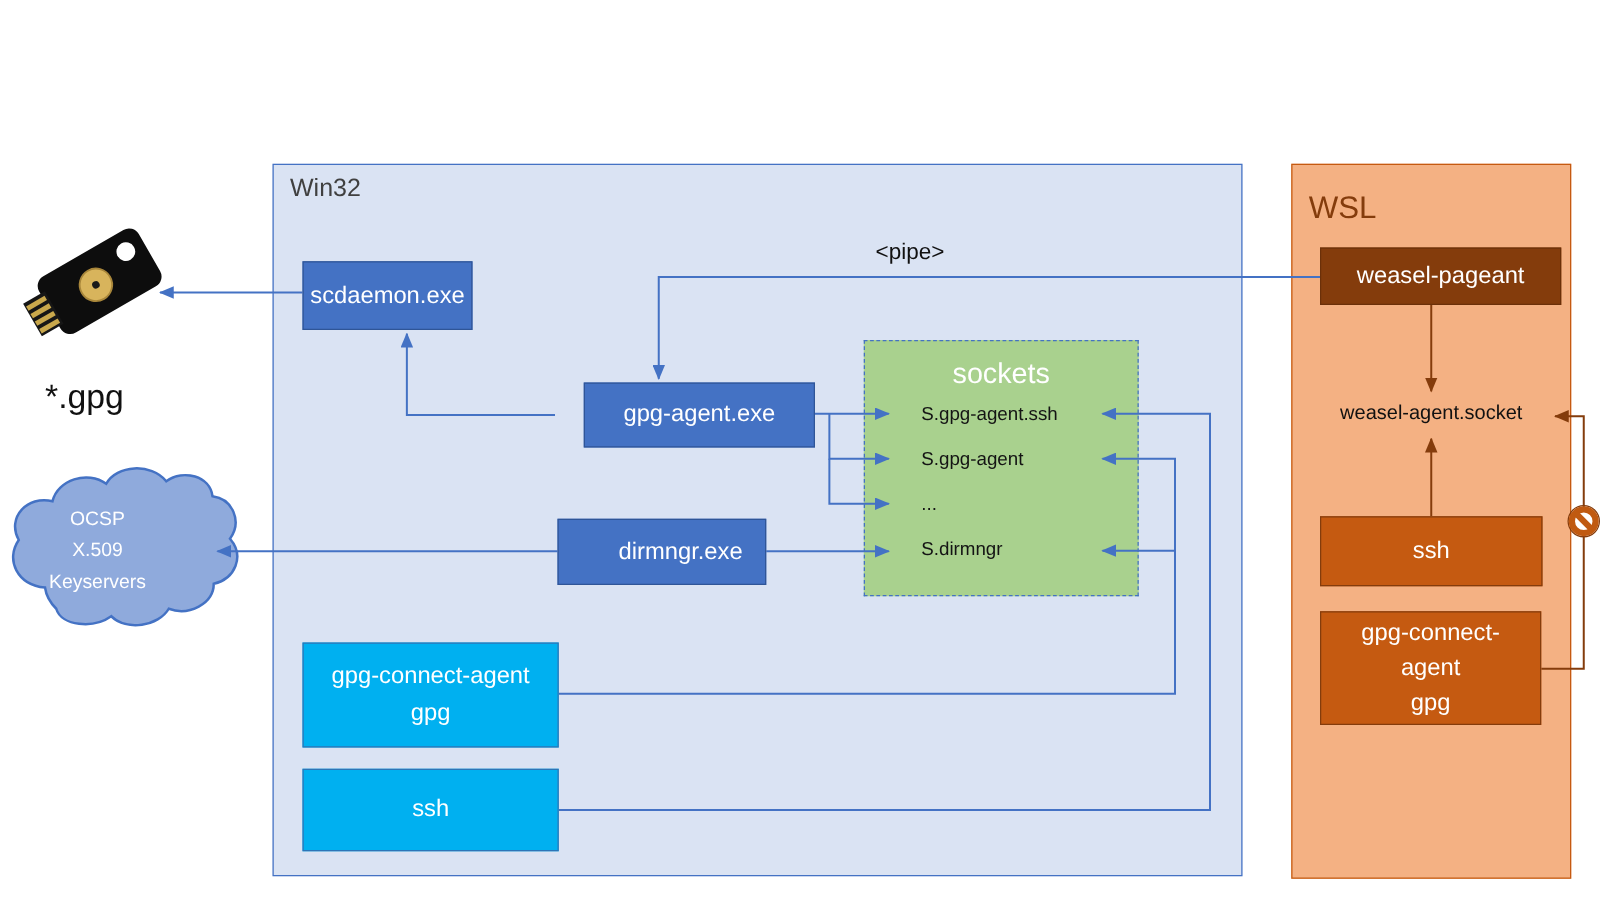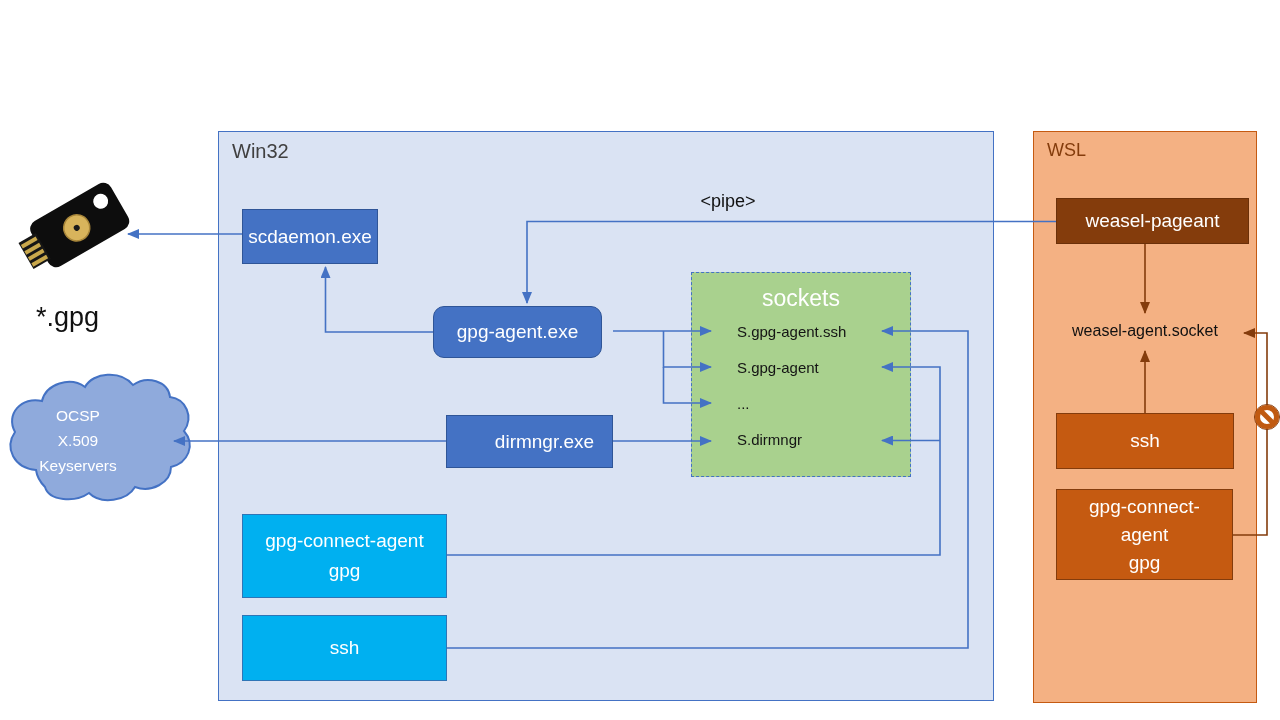--- a/index.html
+++ b/index.html
@@ -5,38 +5,38 @@
   html,body{margin:0;padding:0;background:#ffffff;}
   .stage{
     position:relative;width:1280px;height:720px;overflow:hidden;background:#ffffff;
     font-family:"Liberation Sans", sans-serif;
   }
   .region{position:absolute;box-sizing:border-box;z-index:0;}
   .win32-region{left:218px;top:131px;width:776px;height:570px;background:#DAE3F3;border:1.5px solid #4472C4;}
   .wsl-region{left:1033px;top:131px;width:224px;height:572px;background:#F4B183;border:1.5px solid #C55A11;}
   .region-label{position:absolute;left:13px;top:8px;}
   .win32-label{color:#404040;font-size:20px;}
-  .wsl-label{color:#843C0C;font-size:18px;}
+  .wsl-label{color:#843C0C;font-size:25px;margin-top:12px;}
   .sockets-box{
     position:absolute;left:691px;top:272px;width:220px;height:205px;z-index:1;
     background:#A9D18E;border:1.6px dashed #4472C4;box-sizing:border-box;
   }
   .sockets-title{position:absolute;left:0;right:0;top:12px;text-align:center;color:#ffffff;font-size:23px;}
   .socket-item{position:absolute;left:45px;color:#141414;font-size:15px;white-space:nowrap;}
   .connectors{position:absolute;left:0;top:0;z-index:2;}
   .node{
     position:absolute;z-index:3;box-sizing:border-box;display:flex;flex-direction:column;
     align-items:center;justify-content:center;color:#ffffff;font-size:19px;text-align:center;line-height:26px;
   }
   .blue-node{background:#4472C4;border:1.5px solid #2F5597;}
   .cyan-node{background:#00B0F0;border:1.5px solid #2E75B6;}
   .dark-orange-node{background:#843C0C;border:1px solid #6B3009;}
   .mid-orange-node{background:#C55A11;border:1.5px solid #843C0C;}
   .n-scdaemon{left:242px;top:209px;width:136px;height:55px;}
-  .n-gpgagent{left:433px;top:306px;width:169px;height:52px;border-radius:11px;}
+  .n-gpgagent{left:467px;top:306px;width:185px;height:52px;}
   .n-dirmngr{left:446px;top:415px;width:167px;height:53px;padding-left:30px;}
   .n-w32connect{left:242px;top:514px;width:205px;height:84px;line-height:30px;}
   .n-w32ssh{left:242px;top:615px;width:205px;height:66px;}
   .n-weasel{left:1056px;top:198px;width:193px;height:46px;}
   .n-wslssh{left:1056px;top:413px;width:178px;height:56px;}
   .n-wslconnect{left:1056px;top:489px;width:177px;height:91px;line-height:28px;}
   .floating-label{position:absolute;z-index:3;color:#111111;white-space:nowrap;}
   .pipe-label{left:668px;top:191px;width:120px;text-align:center;font-size:18px;}
   .gpgfiles-label{left:36px;top:302px;font-size:27px;}
   .weasel-socket-label{left:1040px;top:322px;width:210px;text-align:center;font-size:16px;}

